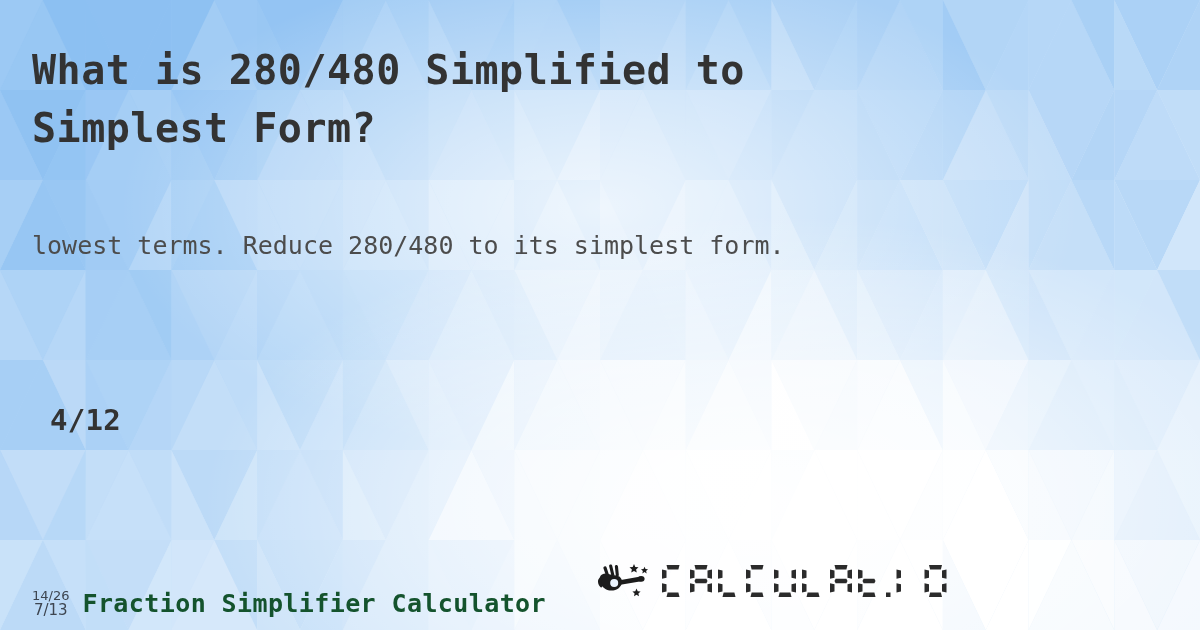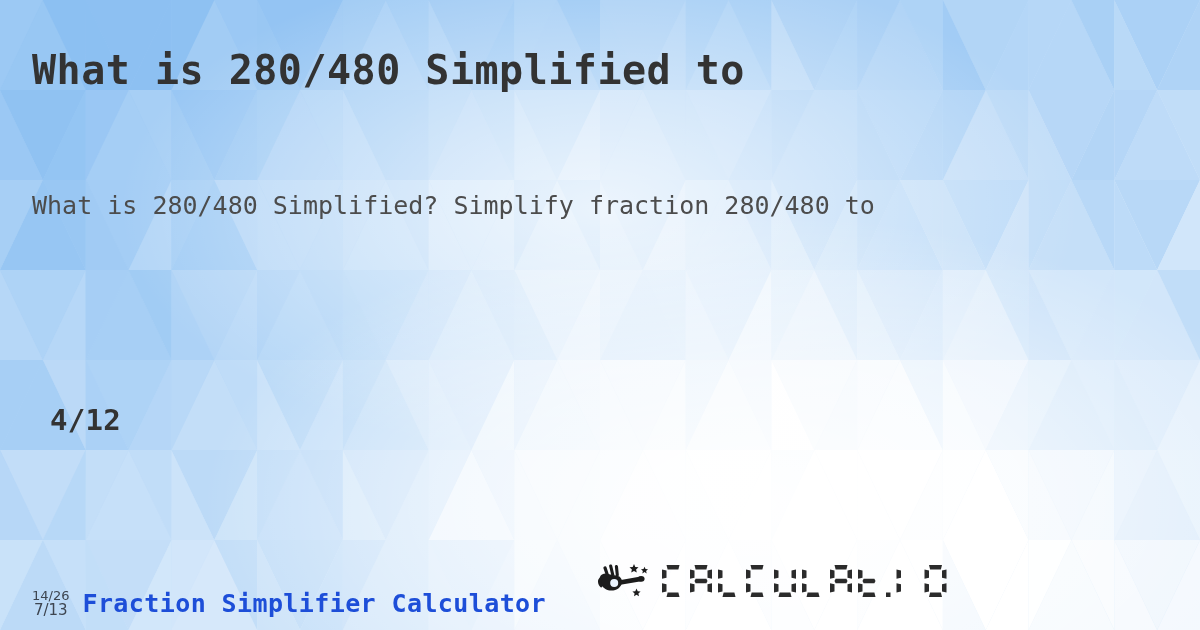--- a/index.html
+++ b/index.html
@@ -100,21 +100,21 @@
     color: #3d4550;
     font-family: "DejaVu Sans", sans-serif;
     padding-top: 2px;
   }
   .frac-icon .num { font-size: 13px; }
   .frac-icon .den { font-size: 15px; }
 
   .footer-title {
     font-size: 25px;
     font-weight: bold;
-    color: #1d4ed8;
+    color: #14532d;
     letter-spacing: 0.4px;
   }
 
   .footer-right {
     display: flex;
     align-items: center;
     gap: 4px;
   }
 
   .logo-mark { display: block; }
@@ -440,24 +440,26 @@
       <polygon points="1200,540 1200,630 1157.142857142857,630" fill="rgb(243,248,254)"></polygon>
     </g>
   <rect x="0" y="0" width="1200" height="630" fill="url(#glow2)"></rect>
   <rect x="0" y="0" width="1200" height="630" fill="url(#glow)"></rect>
 </svg>
 
 <div class="page">
 
   <h1 class="title">
     <span>What is 280/480 Simplified to</span><br>
+    <span>Simplest Form?</span>
   </h1>
 
   <p class="subtitle">
-    <span>What is 280/480 Simplified? Simplify fraction 280/480 to</span><br>
+    <br>
+    <span>lowest terms. Reduce 280/480 to its simplest form.</span>
   </p>
 
   <p class="answer">
     <br>
     <span>4/12</span>
   </p>
 
   <div class="footer">
 
     <div class="footer-left">

